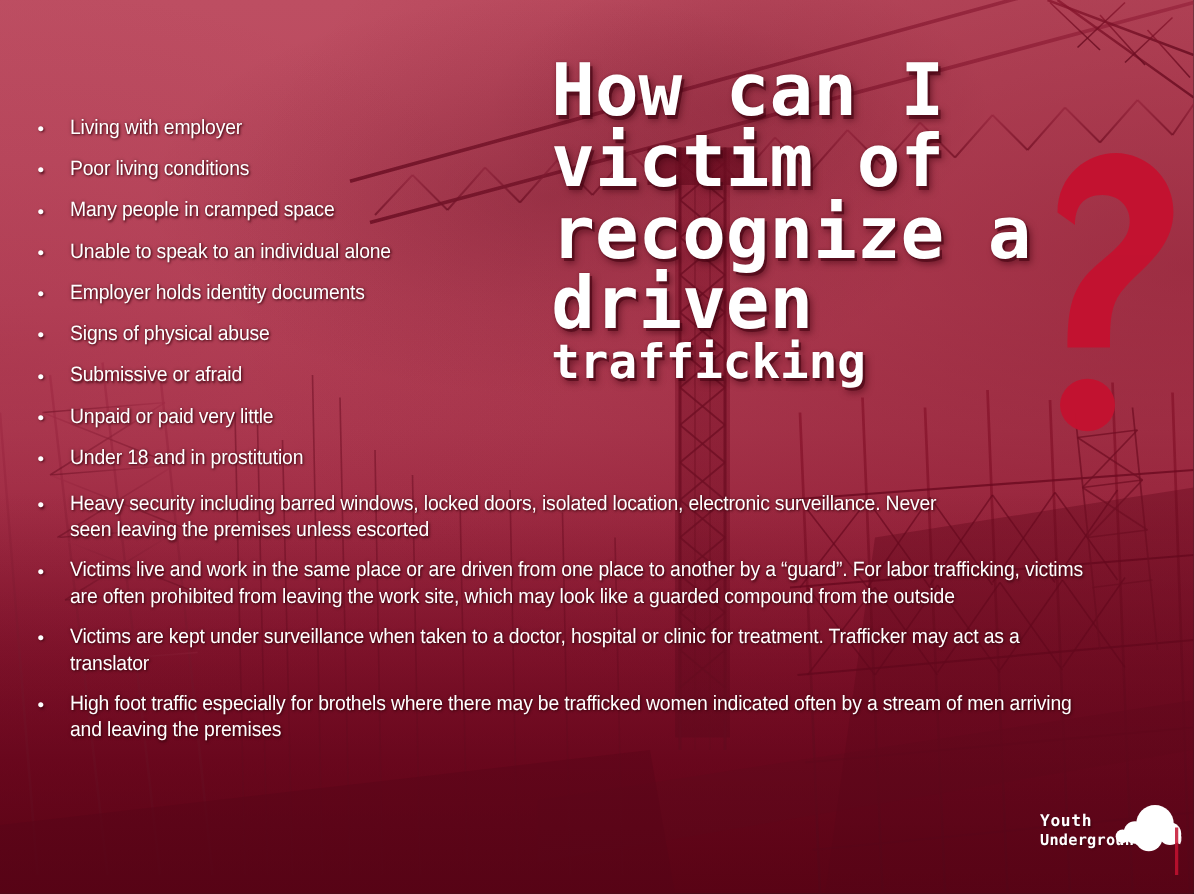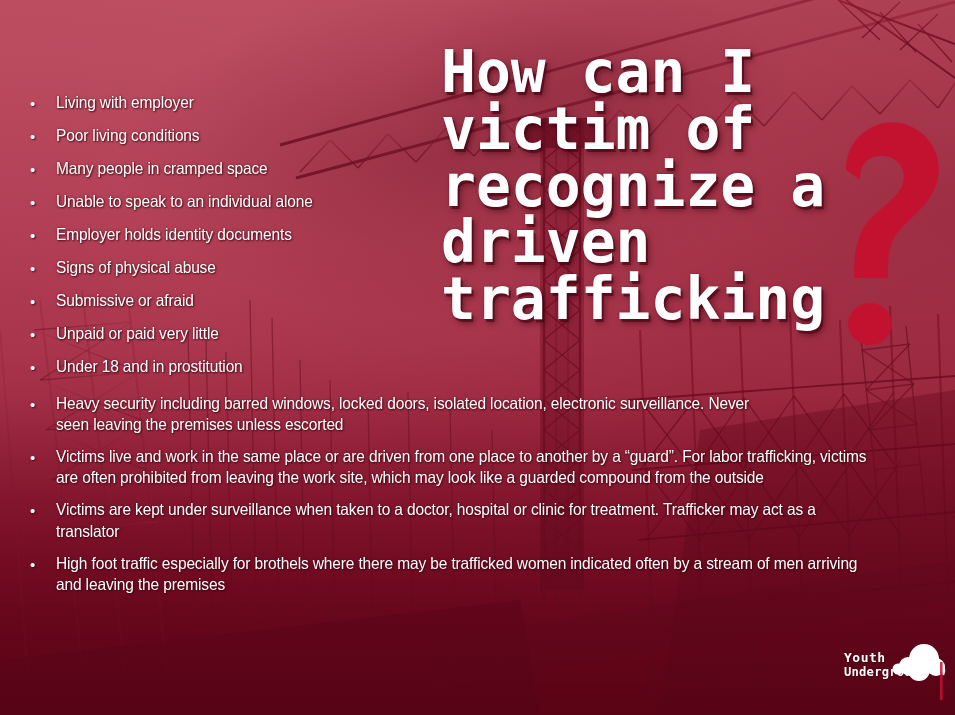--- a/index.html
+++ b/index.html
@@ -84,21 +84,21 @@
       3px 4px 6px rgba(60,3,15,0.55),
       0 0 2px rgba(70,4,18,0.35);
     white-space: nowrap;
     margin-top: 22px;
   }
   .title .tline { display: block; }
   .title .tline.l1 { font-size: 58px; }
   .title .tline.l2 { font-size: 58px; }
   .title .tline.l3 { font-size: 58px; }
   .title .tline.l4 { font-size: 58px; }
-  .title .tline.l5 { font-size: 58px; }
+  .title .tline.l5 { font-size: 38px; }
 
   
   .bullets {
     position: absolute;
     left: 30px;
     top: 92px;
     width: 890px;
     z-index: 4;
     color: #ffffff;
     font-size: 16.5px;
@@ -142,21 +142,21 @@
   .logo {
     position: absolute;
     left: 828px;
     top: 644px;
     width: 120px;
     height: 58px;
     z-index: 5;
   }
   .logo-text {
     position: absolute;
-    left: 16px;
+    left: 4px;
     top: 6px;
     font-family: "DejaVu Sans Mono", "Liberation Mono", monospace;
     font-weight: 700;
     font-size: 13px;
     line-height: 1.18;
     color: #ffffff;
     letter-spacing: 0.5px;
     text-shadow: 1px 1px 1px rgba(50,2,12,0.6);
   }
   .logo-text .lt2 { font-size: 12.2px; letter-spacing: 0.2px; display:block; }

